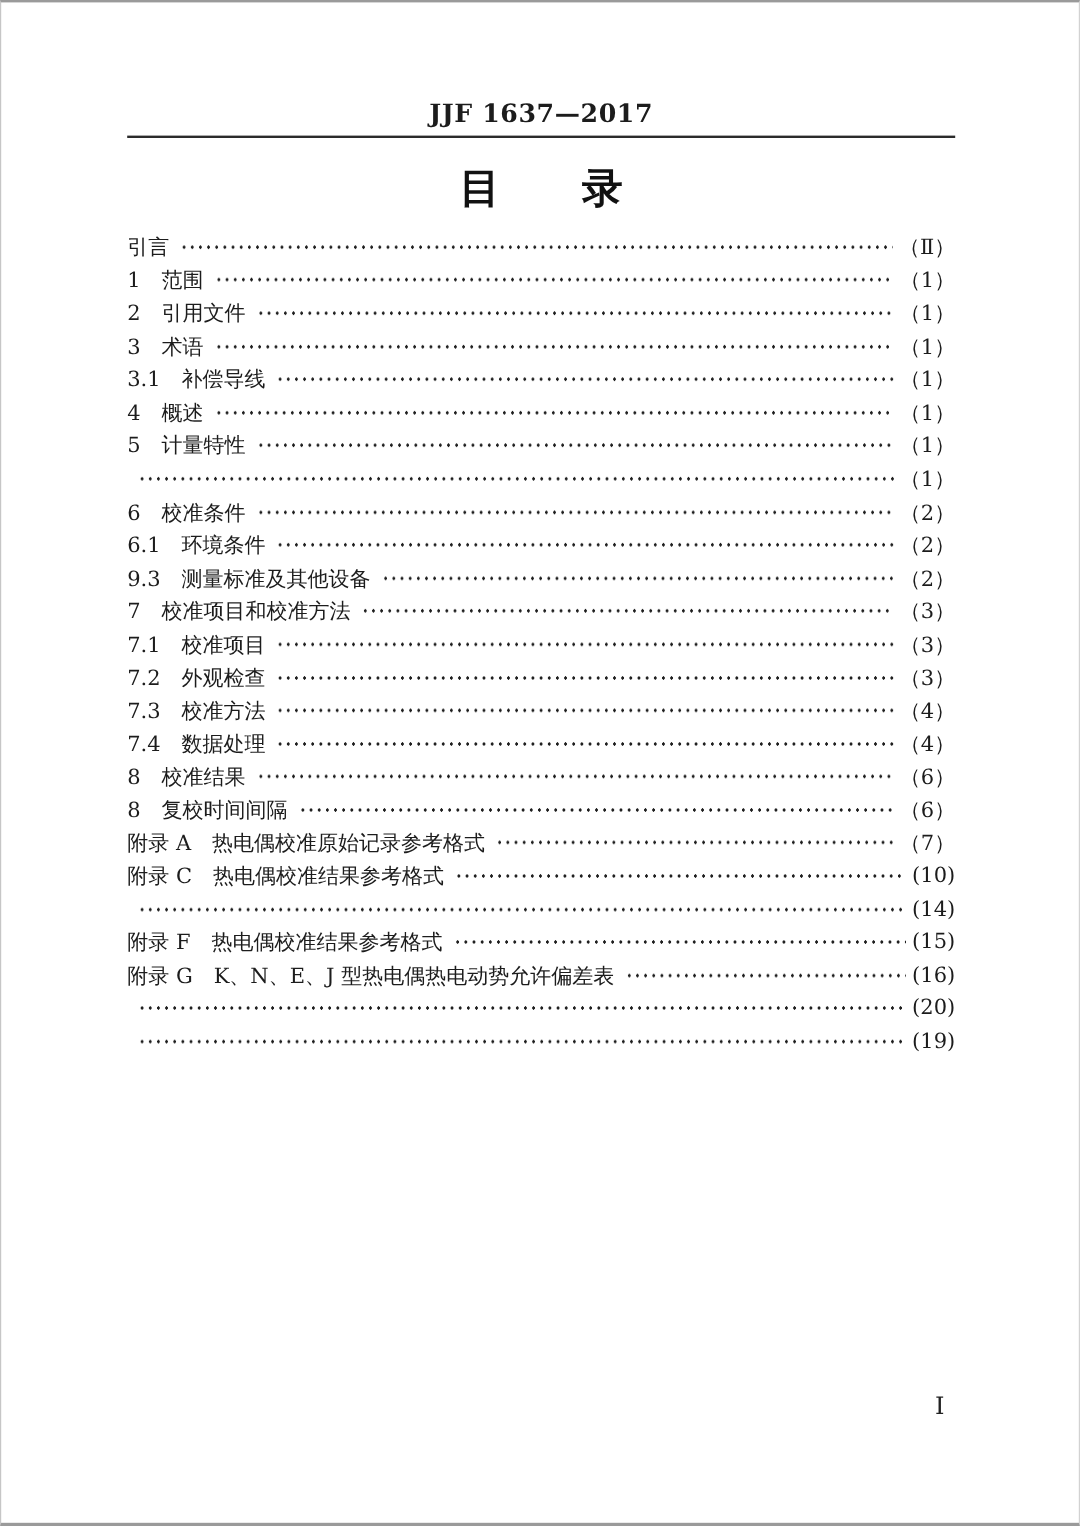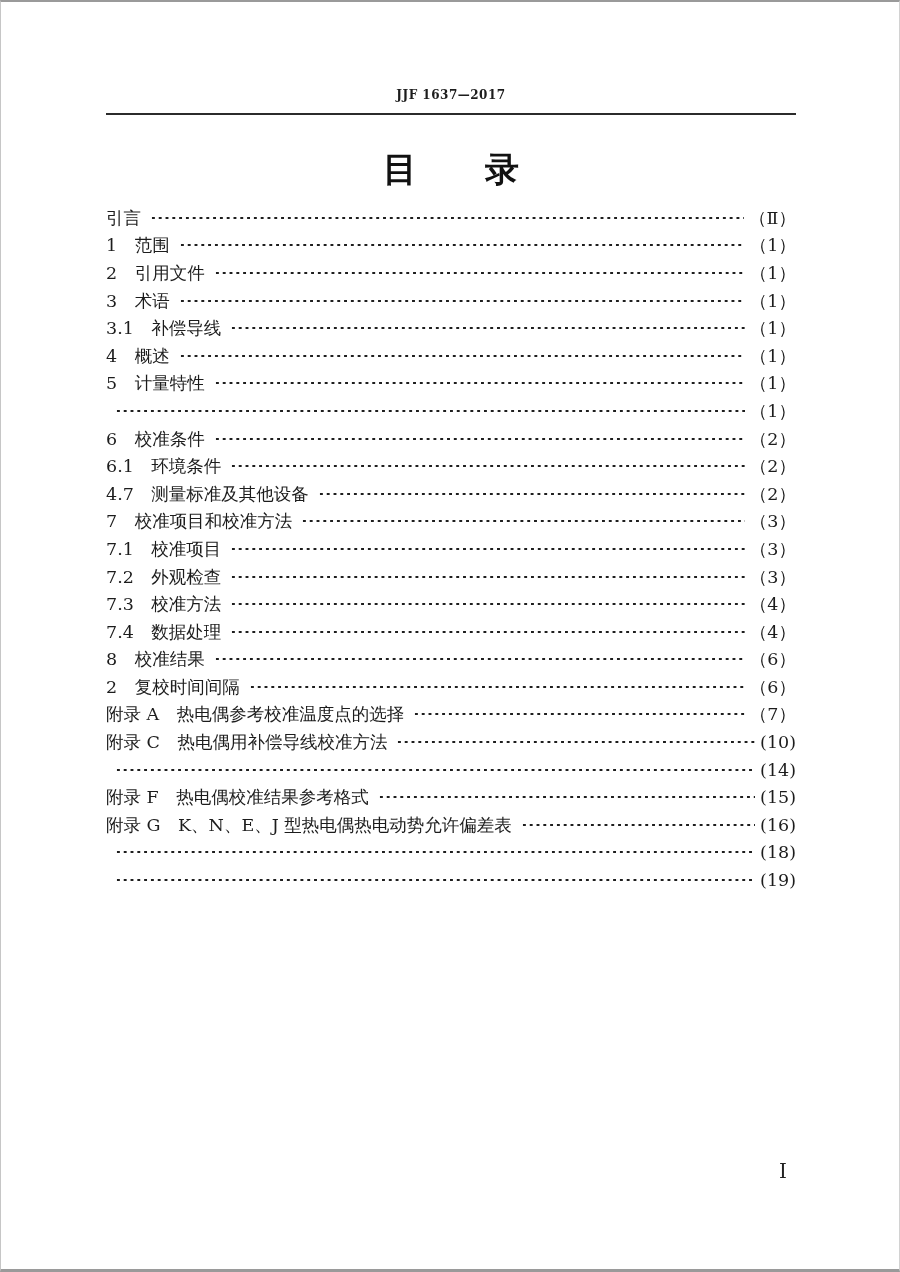--- a/index.html
+++ b/index.html
@@ -22,32 +22,32 @@
     color: #1c1c1c;
     overflow: hidden;
   }
   .content {
     margin: 0 105px;
     width: 690px;
   }
   .doc-code {
     padding-top: 84px;
     text-align: center;
-    font-size: 12px;
+    font-size: 21px;
     font-weight: bold;
     letter-spacing: 0.5px;
     line-height: 18px;
   }
   .header-rule {
     height: 2px;
     background: #2b2b2b;
     margin-top: 9px;
   }
   .page-title {
-    margin-top: 33px;
+    margin-top: 21px;
     text-align: center;
     font-size: 34px;
     font-weight: bold;
     line-height: 42px;
     color: #111111;
   }
   .toc-list {
     margin-top: 14px;
   }
   .toc-row {
@@ -143,21 +143,21 @@
     <span class="toc-page">（2）</span>
   </div>
 
   <div class="toc-row">
     <span class="toc-text">6.1　环境条件</span>
     <span class="toc-leader"></span>
     <span class="toc-page">（2）</span>
   </div>
 
   <div class="toc-row">
-    <span class="toc-text">4.7　测量标准及其他设备</span>
+    <span class="toc-text">9.3　测量标准及其他设备</span>
     <span class="toc-leader"></span>
     <span class="toc-page">（2）</span>
   </div>
 
   <div class="toc-row">
     <span class="toc-text">7　校准项目和校准方法</span>
     <span class="toc-leader"></span>
     <span class="toc-page">（3）</span>
   </div>
 
@@ -185,34 +185,34 @@
     <span class="toc-page">（4）</span>
   </div>
 
   <div class="toc-row">
     <span class="toc-text">8　校准结果</span>
     <span class="toc-leader"></span>
     <span class="toc-page">（6）</span>
   </div>
 
   <div class="toc-row">
-    <span class="toc-text">2　复校时间间隔</span>
+    <span class="toc-text">8　复校时间间隔</span>
     <span class="toc-leader"></span>
     <span class="toc-page">（6）</span>
   </div>
 
   <div class="toc-row">
-    <span class="toc-text">附录 A　热电偶参考校准温度点的选择</span>
+    <span class="toc-text">附录 A　热电偶校准原始记录参考格式</span>
     <span class="toc-leader"></span>
     <span class="toc-page">（7）</span>
   </div>
 
 
   <div class="toc-row">
-    <span class="toc-text">附录 C　热电偶用补偿导线校准方法</span>
+    <span class="toc-text">附录 C　热电偶校准结果参考格式</span>
     <span class="toc-leader"></span>
     <span class="toc-page">(10)</span>
   </div>
 
 
   <div class="toc-row">
     <span class="toc-leader"></span>
     <span class="toc-page">(14)</span>
   </div>
 
@@ -223,21 +223,21 @@
   </div>
 
   <div class="toc-row">
     <span class="toc-text">附录 G　K、N、E、J 型热电偶热电动势允许偏差表</span>
     <span class="toc-leader"></span>
     <span class="toc-page">(16)</span>
   </div>
 
   <div class="toc-row">
     <span class="toc-leader"></span>
-    <span class="toc-page">(18)</span>
+    <span class="toc-page">(20)</span>
   </div>
 
   <div class="toc-row">
     <span class="toc-leader"></span>
     <span class="toc-page">(19)</span>
   </div>
 </div>
   </div>
   <div class="footer-page-number">Ⅰ</div>
 </div>

